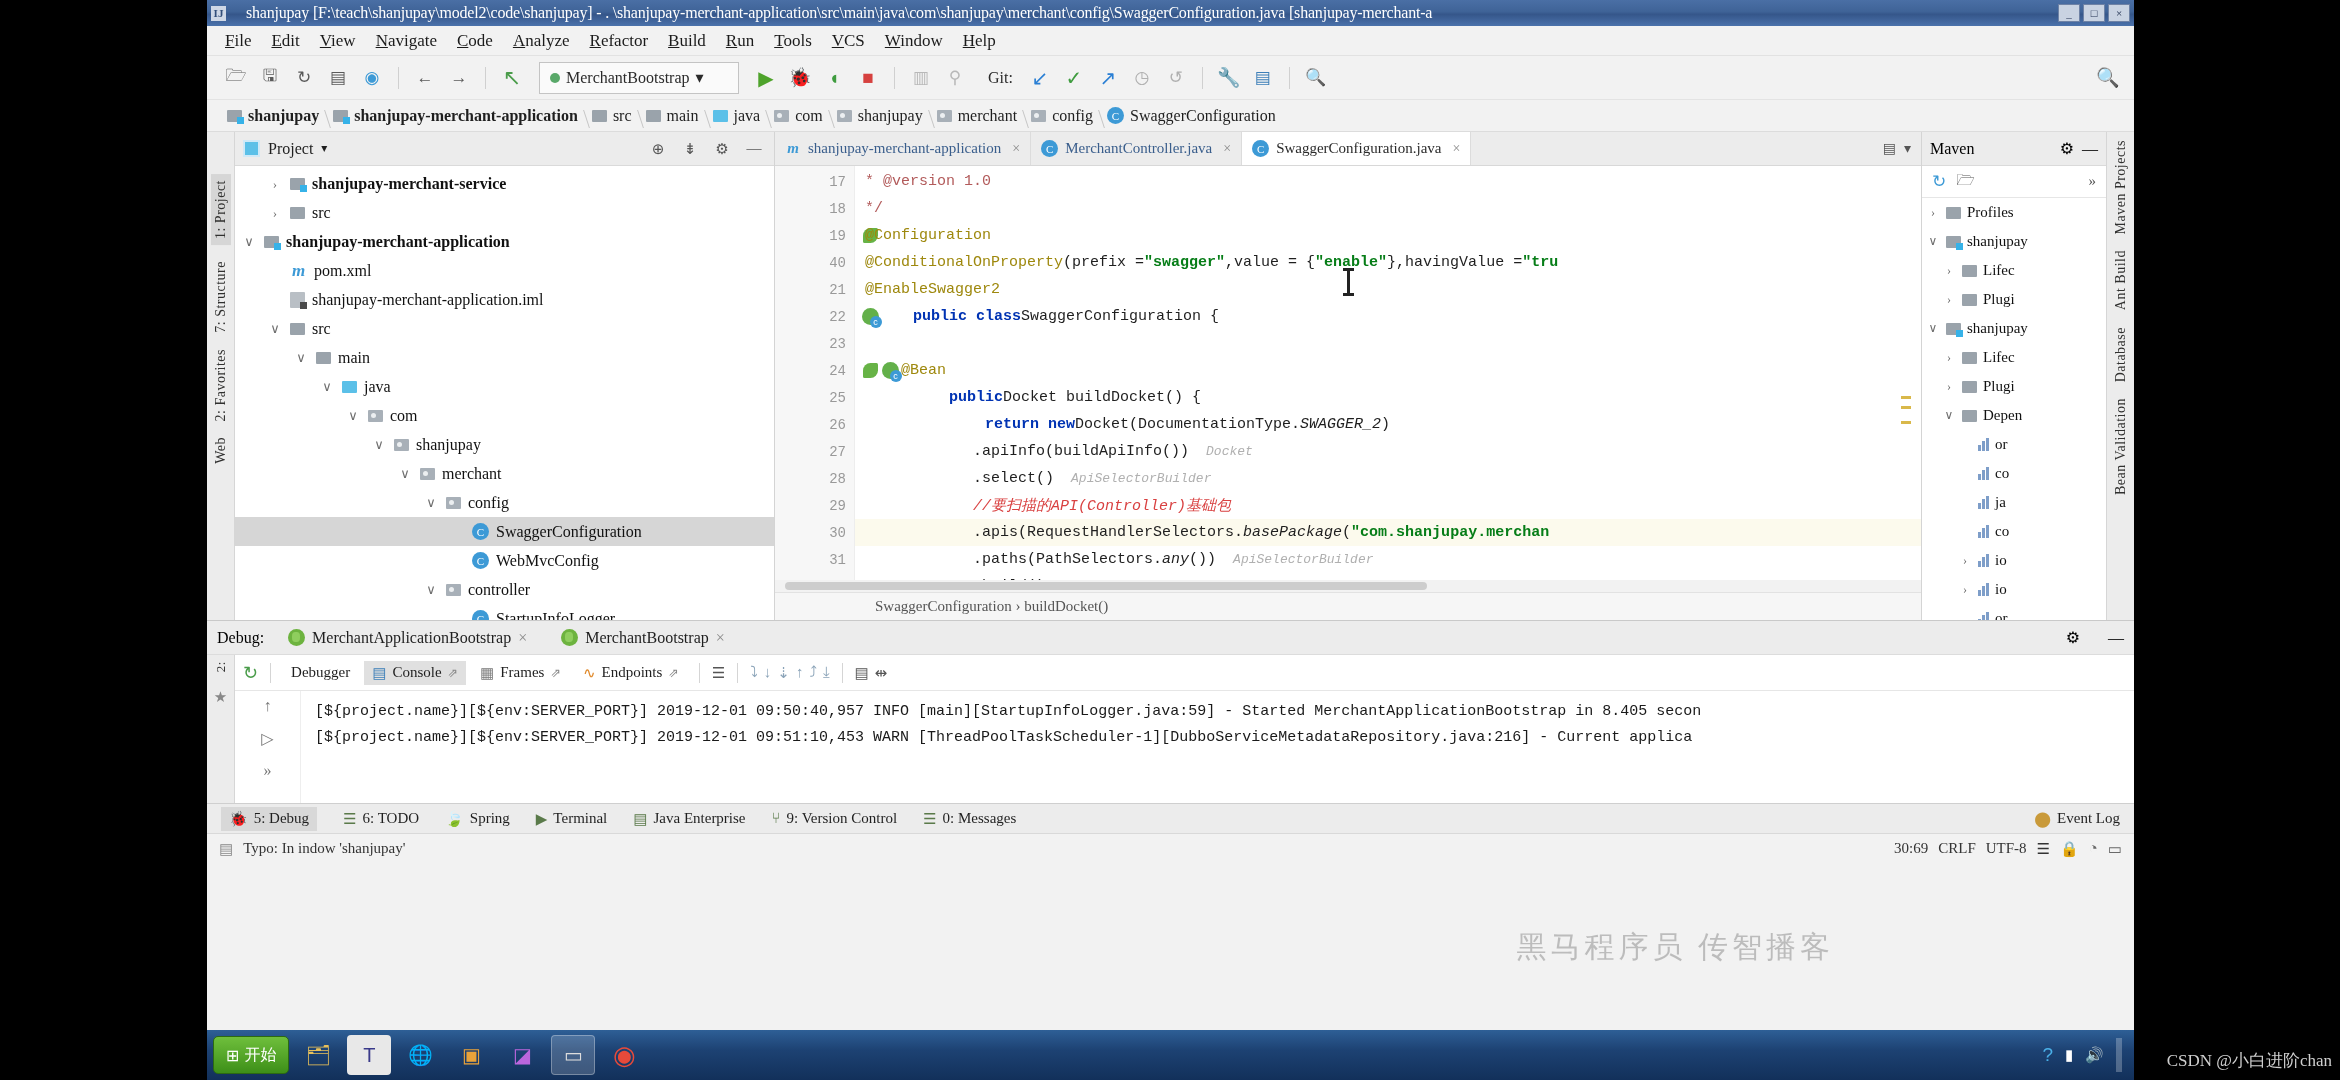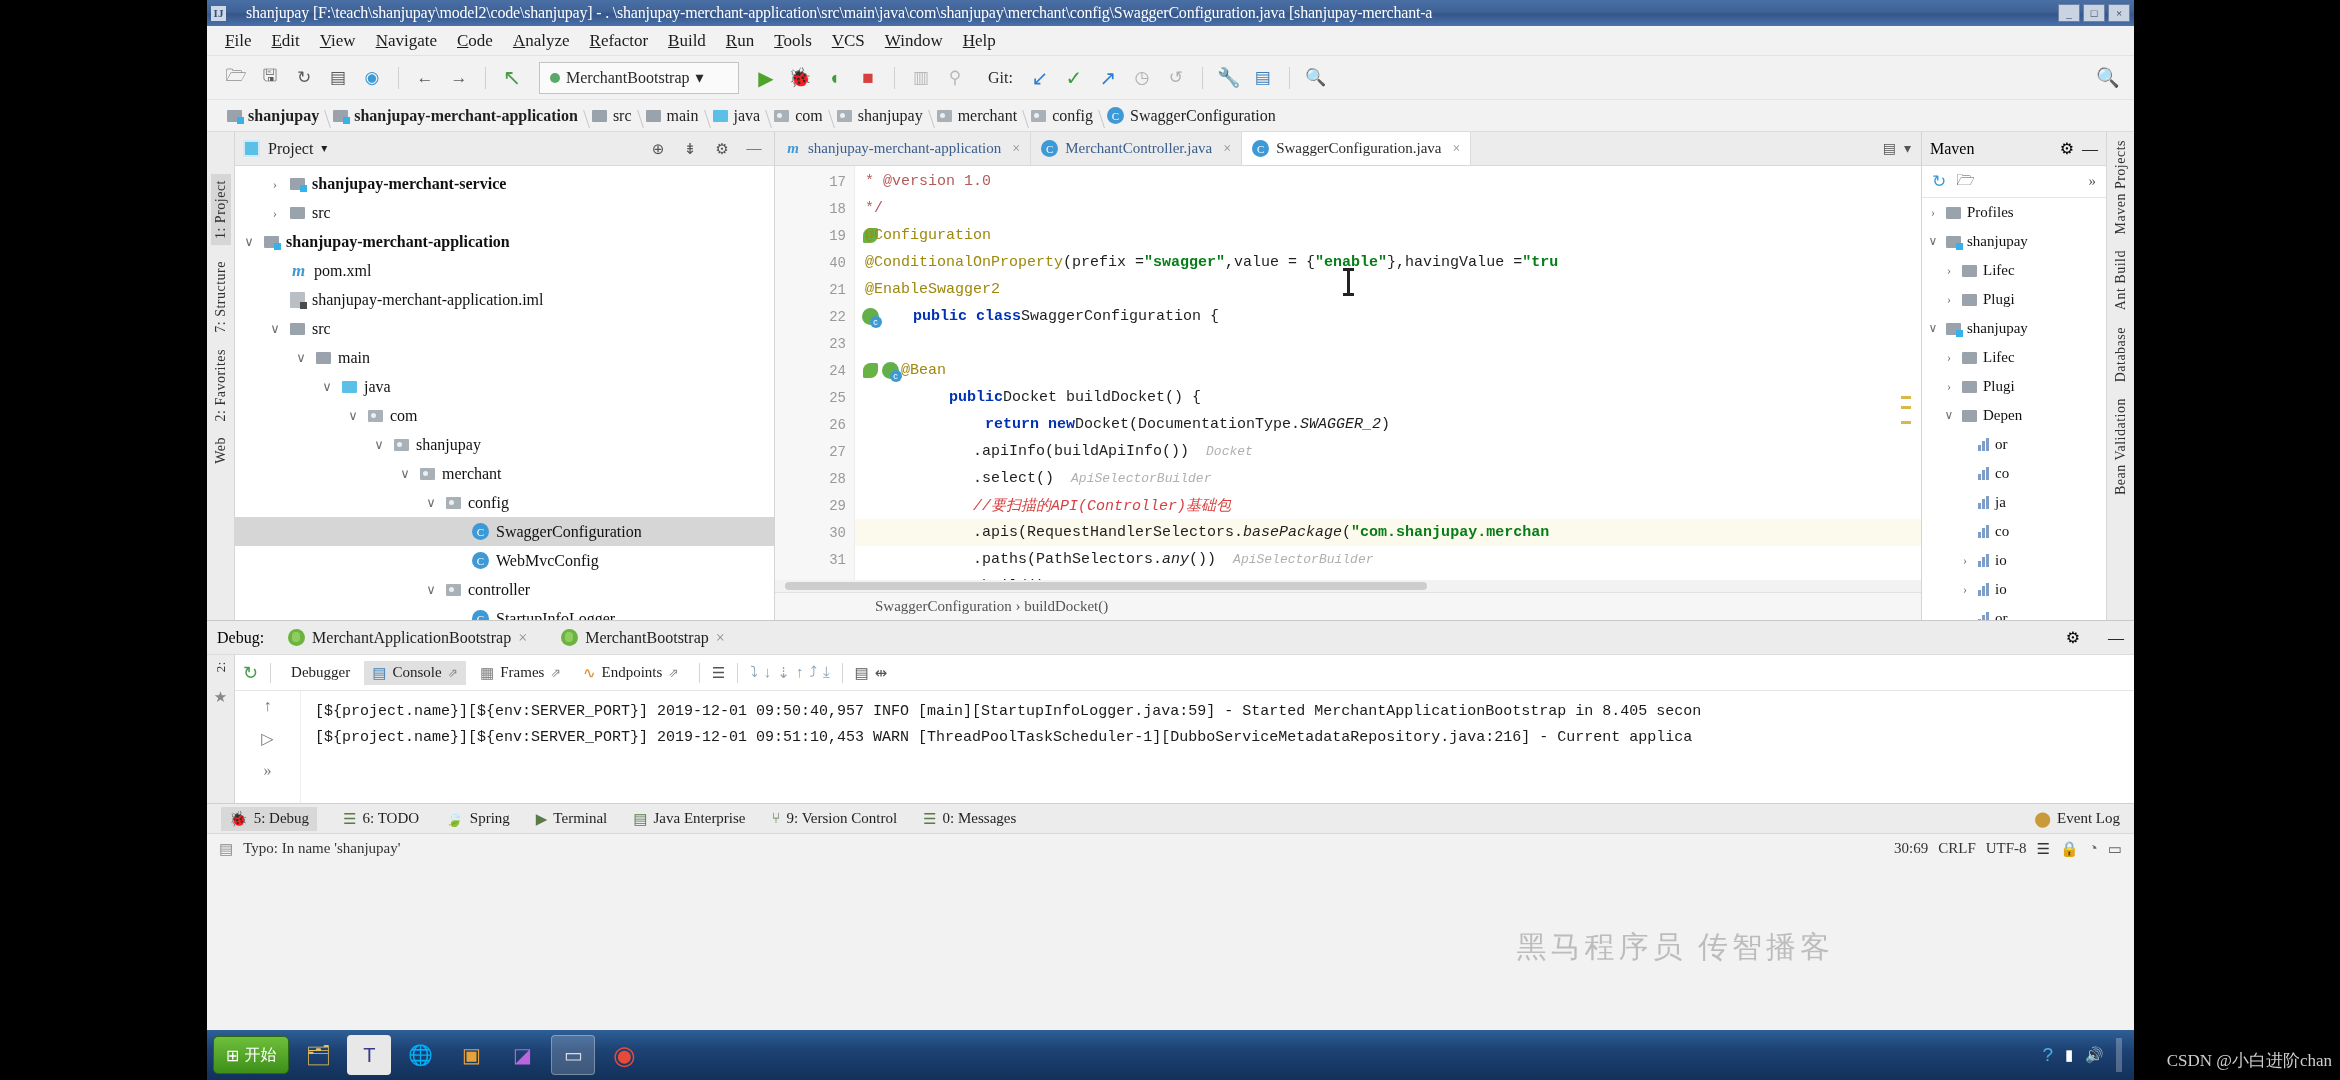--- a/index.html
+++ b/index.html
@@ -808,21 +808,21 @@
         </span>
         <span class="spacer"></span>
         <span style="display: flex; align-items: center; gap: 6px;">
           <span style="color:#c99a3a">⬤</span>
           <span>Event Log</span>
         </span>
       </div>
 
     <div class="statusbar">
       <span style="color:#888">▤</span>
-      <span>Typo: In name 'shanjupay'</span>
+      <span>Typo: In indow 'shanjupay'</span>
       <span class="spacer"></span>
       <span>30:69</span>
       <span>CRLF</span>
       <span>UTF-8</span>
       <span>☰</span>
       <span>🔒</span>
       <span style="color:#6a6a6a">◔</span>
       <span style="color:#6a6a6a">▭</span>
     </div>
 

